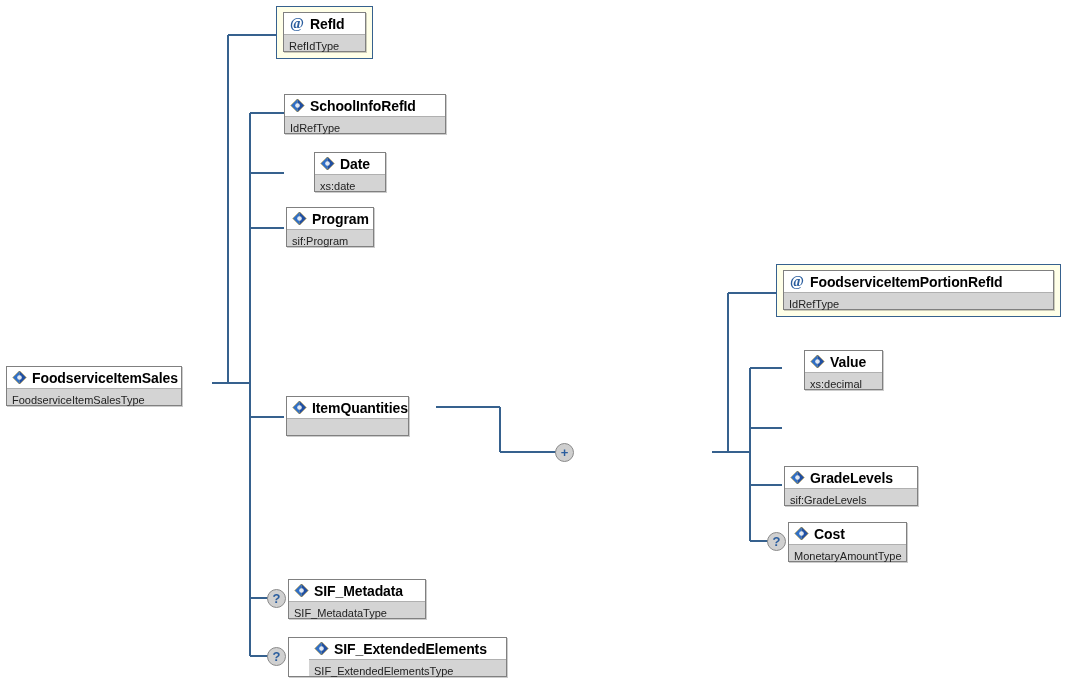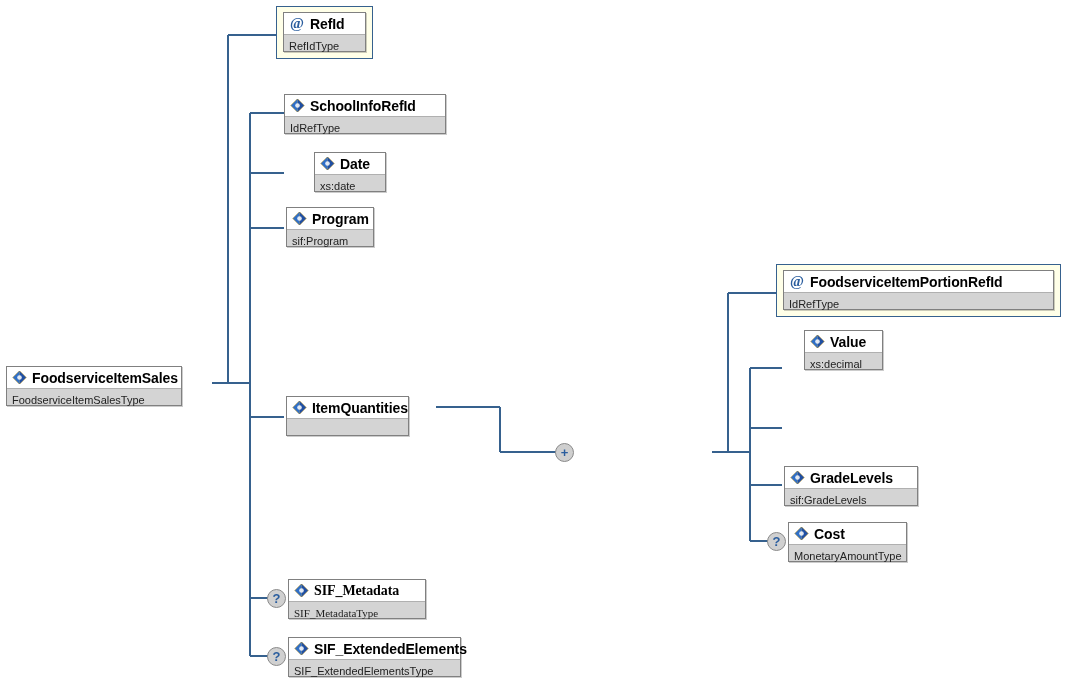--- a/index.html
+++ b/index.html
@@ -275,21 +275,21 @@
           <span class="icon attr">@</span>
           <span class="name">FoodserviceItemPortionRefId</span>
         </div>
         <div class="typebar">
           <span class="type">IdRefType</span>
         </div>
       </div>
     </div>
   </div>
 
-  <div class="node" style="left:784px; top:330px;padding-left:20px;">
+  <div class="node" style="left:784px; top:350px;padding-left:20px;">
     <div class="box" style="width:79px;">
       <div class="namebar">
         <span class="icon elem">
           <svg width="15" height="15" viewBox="0 0 15 15">
             <polygon points="7.5,1 14,7.5 7.5,14 1,7.5" fill="#f5c242" stroke="#9a7310" stroke-width="0.8"></polygon>
             <path d="M7.5,1 L14,7.5 L7.5,14 Z" fill="#1f4fa3"></path>
             <path d="M1,7.5 L7.5,1 L7.5,14 Z" fill="#2f6fc7"></path>
             <circle cx="7.5" cy="7.5" r="2.3" fill="#ffffff" opacity="0.85"></circle>
           </svg>
         </span>
@@ -339,21 +339,21 @@
       </div>
       <div class="typebar">
         <span class="type">MonetaryAmountType</span>
       </div>
     </div>
   </div>
 
   <div class="marker" style="left:267px; top:589px;">
     <span>?</span>
   </div>
-  <div class="node" style="left:288px; top:579px;font-family:Liberation Serif, serif;">
+  <div class="node" style="left:288px; top:579px;">
     <div class="box" style="width:138px;">
       <div class="namebar">
         <span class="icon elem">
           <svg width="15" height="15" viewBox="0 0 15 15">
             <polygon points="7.5,1 14,7.5 7.5,14 1,7.5" fill="#f5c242" stroke="#9a7310" stroke-width="0.8"></polygon>
             <path d="M7.5,1 L14,7.5 L7.5,14 Z" fill="#1f4fa3"></path>
             <path d="M1,7.5 L7.5,1 L7.5,14 Z" fill="#2f6fc7"></path>
             <circle cx="7.5" cy="7.5" r="2.3" fill="#ffffff" opacity="0.85"></circle>
           </svg>
         </span>
@@ -362,21 +362,21 @@
       <div class="typebar">
         <span class="type">SIF_MetadataType</span>
       </div>
     </div>
   </div>
 
   <div class="marker" style="left:267px; top:647px;">
     <span>?</span>
   </div>
   <div class="node" style="left:288px; top:637px;">
-    <div class="box" style="width:173px;">
+    <div class="box" style="width:219px;padding-left:20px;">
       <div class="namebar">
         <span class="icon elem">
           <svg width="15" height="15" viewBox="0 0 15 15">
             <polygon points="7.5,1 14,7.5 7.5,14 1,7.5" fill="#f5c242" stroke="#9a7310" stroke-width="0.8"></polygon>
             <path d="M7.5,1 L14,7.5 L7.5,14 Z" fill="#1f4fa3"></path>
             <path d="M1,7.5 L7.5,1 L7.5,14 Z" fill="#2f6fc7"></path>
             <circle cx="7.5" cy="7.5" r="2.3" fill="#ffffff" opacity="0.85"></circle>
           </svg>
         </span>
         <span class="name">SIF_ExtendedElements</span>

